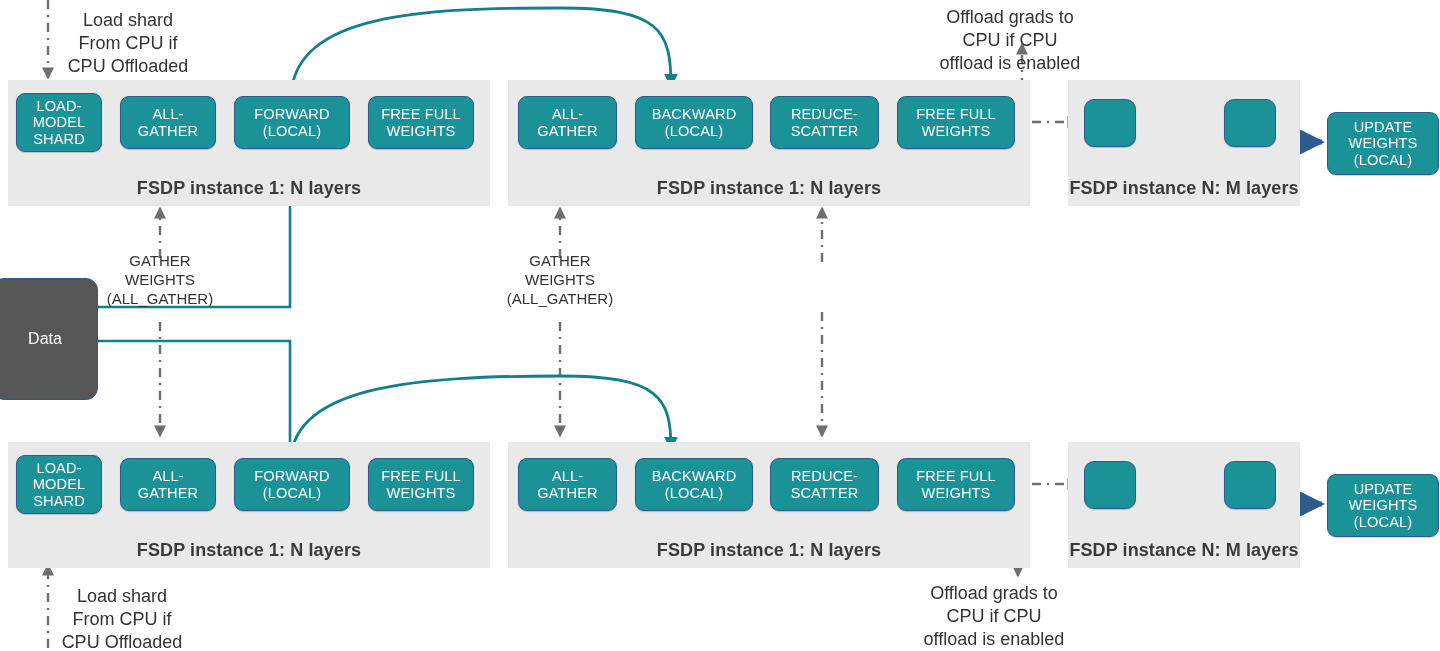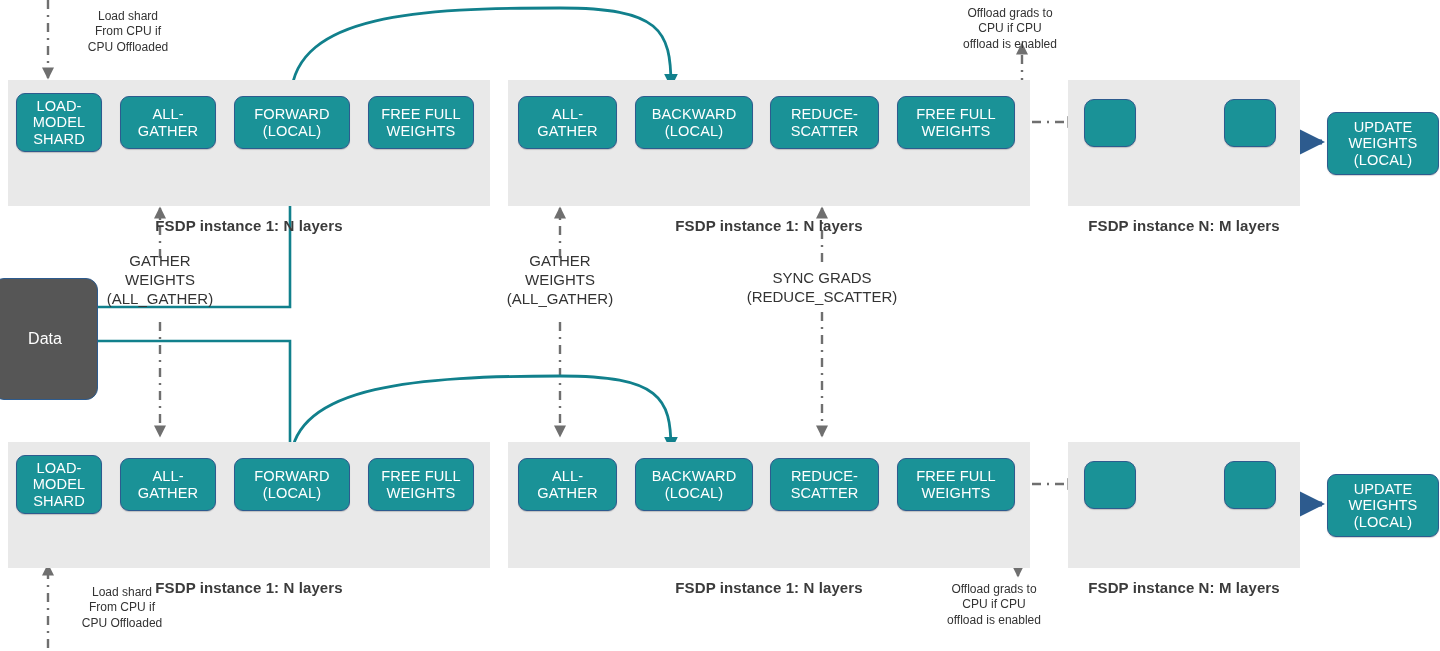--- a/index.html
+++ b/index.html
@@ -4,39 +4,39 @@
 <style>
   html,body{margin:0;padding:0;background:#ffffff;}
   body{width:1440px;height:651px;position:relative;overflow:hidden;
        font-family:"Liberation Sans","DejaVu Sans",sans-serif;
        -webkit-font-smoothing:antialiased;}
   #stage{position:absolute;left:0;top:0;width:1440px;height:651px;}
 
   
   .band{position:absolute;background:#e9e9e9;}
   .band-label{position:absolute;text-align:center;color:#3b3b3b;
-              font-size:15px;font-weight:bold;letter-spacing:.1px;
-              white-space:nowrap;margin-top:39px;}
+              font-size:18px;font-weight:bold;letter-spacing:.1px;
+              white-space:nowrap;}
 
   
   .node{position:absolute;background:#1a9297;border:1.6px solid #2d5b8e;
         border-radius:9px;color:#ffffff;display:flex;align-items:center;
         justify-content:center;text-align:center;line-height:1.12;
         font-size:14.6px;letter-spacing:.1px;
         box-shadow:0 1px 1px rgba(0,0,0,.18);}
   .node.small{border-radius:10px;}
   .node-text{display:block;padding:0 3px;}
 
   
   .databox{position:absolute;background:#565656;border:1.6px solid #2d5b8e;
            border-radius:12px;color:#ffffff;display:flex;align-items:center;
            justify-content:center;font-size:16px;}
 
   
-  .note{position:absolute;color:#333333;font-size:12px;line-height:1.28;
+  .note{position:absolute;color:#333333;font-size:18px;line-height:1.28;
         text-align:center;white-space:pre-line;}
   .note.big{font-size:15px;}
 
   
   svg.links{position:absolute;left:0;top:0;width:1440px;height:651px;
             overflow:visible;pointer-events:none;}
 
   
   .watermark{position:absolute;color:#d8d8d8;font-size:44px;font-weight:bold;
              letter-spacing:2px;white-space:nowrap;
@@ -221,19 +221,18 @@
   </div>
 
   <div class="note" style="left:62px;top:9px;width:132px;">Load shard<br>From CPU if<br>CPU Offloaded</div>
 
   <div class="note" style="left:934px;top:6px;width:152px;">Offload grads to<br>CPU if CPU<br>offload is enabled</div>
 
   <div class="note big" style="left:94px;top:251px;width:132px;">GATHER<br>WEIGHTS<br>(ALL_GATHER)</div>
 
   <div class="note big" style="left:494px;top:251px;width:132px;">GATHER<br>WEIGHTS<br>(ALL_GATHER)</div>
 
-  <div class="note big" style="left:722px;top:268px;width:200px;">SYNC GRADS<br>(REDUCE_SCATTER)</div>
 
   <div class="note" style="left:56px;top:585px;width:132px;">Load shard<br>From CPU if<br>CPU Offloaded</div>
 
   <div class="note" style="left:918px;top:582px;width:152px;">Offload grads to<br>CPU if CPU<br>offload is enabled</div>
 
 </div>
 
 </body></html>

